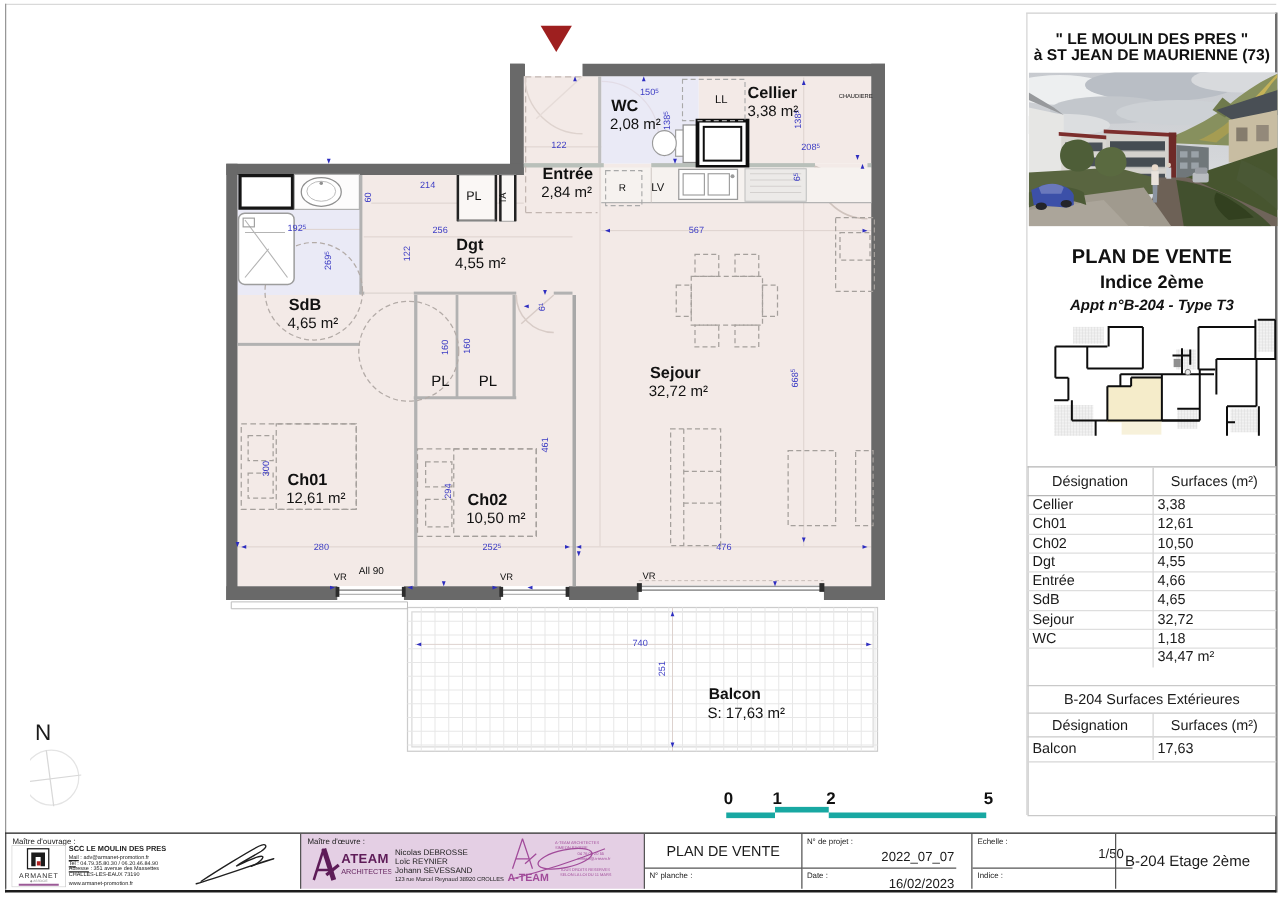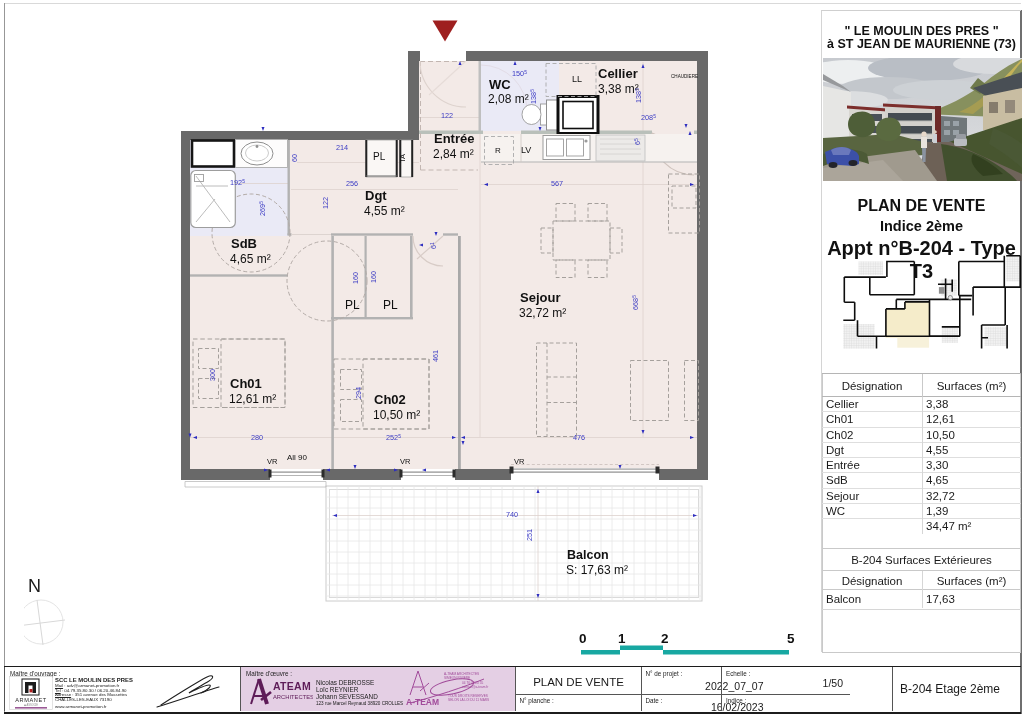--- a/index.html
+++ b/index.html
@@ -462,21 +462,21 @@
 <circle cx="101" cy="76" r="2.6" fill="#e8d9ca"></circle>
 <path d="M98,79 L104,79 L104,90 L98,90 Z" fill="#e9e3dc"></path>
 <path d="M99,90 L103,90 L102.5,104 L99.5,104 Z" fill="#8a93a0"></path>
 <circle cx="112" cy="74" r="1.8" fill="#ddd0c2"></circle>
 <path d="M110,76 L114,76 L114,85 L110,85 Z" fill="#ccd0d6"></path>
 </svg>
 
 <div class="abs" style="left:0;top:186px;width:199px;text-align:center;font-weight:bold;color:#111;">
 <div style="font-size:16px;">PLAN DE VENTE</div>
 <div style="font-size:14.5px;margin-top:3px;">Indice 2ème</div>
-<div style="font-size:20px;margin-top:3px;">Appt n°B-204 - Type T3</div>
+<div style="font-size:12px;margin-top:3px;font-style:italic;">Appt n°B-204 - Type T3</div>
 </div>
 
 <svg class="abs" style="left:10px;top:243px" width="189" height="100" viewBox="0 0 189 100" xmlns="http://www.w3.org/2000/svg">
 <defs>
 <pattern id="hatch" width="2.4" height="2.4" patternUnits="userSpaceOnUse">
 <rect width="2.4" height="2.4" fill="#f2f2f2"></rect>
 <path d="M0,0H2.4M0,0V2.4" stroke="#cfcfcf" stroke-width="0.5"></path>
 </pattern>
 </defs>
 
@@ -515,24 +515,24 @@
 <div class="abs" style="left:0;top:5px;width:100px;text-align:center;">Désignation</div>
 <div class="abs" style="left:100px;top:5px;width:99px;text-align:center;">Surfaces (m²)</div>
 </div>
 
 <div class="abs" style="left:0;top:34px;width:199px;">
 <div class="abs" style="left:100px;top:0px;width:1px;height:137px;background:#d6d6d6;"></div>
 <div style="height:15.3px;border-bottom:1px solid #dedede;box-sizing:border-box;padding-left:4px;">Cellier<span style="position:absolute;left:104px;text-align:center;">3,38</span></div>
 <div style="height:15.3px;border-bottom:1px solid #dedede;box-sizing:border-box;padding-left:4px;">Ch01<span style="position:absolute;left:104px;">12,61</span></div>
 <div style="height:15.3px;border-bottom:1px solid #dedede;box-sizing:border-box;padding-left:4px;">Ch02<span style="position:absolute;left:104px;">10,50</span></div>
 <div style="height:15.3px;border-bottom:1px solid #dedede;box-sizing:border-box;padding-left:4px;">Dgt<span style="position:absolute;left:104px;">4,55</span></div>
-<div style="height:15.3px;border-bottom:1px solid #dedede;box-sizing:border-box;padding-left:4px;">Entrée<span style="position:absolute;left:104px;">3,30</span></div>
+<div style="height:15.3px;border-bottom:1px solid #dedede;box-sizing:border-box;padding-left:4px;">Entrée<span style="position:absolute;left:104px;">4,66</span></div>
 <div style="height:15.3px;border-bottom:1px solid #dedede;box-sizing:border-box;padding-left:4px;">SdB<span style="position:absolute;left:104px;">4,65</span></div>
 <div style="height:15.3px;border-bottom:1px solid #dedede;box-sizing:border-box;padding-left:4px;">Sejour<span style="position:absolute;left:104px;">32,72</span></div>
-<div style="height:15.3px;border-bottom:1px solid #dedede;box-sizing:border-box;padding-left:4px;">WC<span style="position:absolute;left:104px;">1,39</span></div>
+<div style="height:15.3px;border-bottom:1px solid #dedede;box-sizing:border-box;padding-left:4px;">WC<span style="position:absolute;left:104px;">1,18</span></div>
 <div style="height:15.3px;box-sizing:border-box;padding-left:4px;">
             <span style="position:absolute;left:104px;">34,47 m²</span>
           </div>
 </div>
 
 <div class="abs" style="left:0;top:184.5px;width:199px;border-top:1px solid #c9c9c9;">
 <div style="text-align:center;padding-top:4px;">B-204 Surfaces Extérieures</div>
 </div>
 
 <div class="abs" style="left:0;top:207px;width:199px;height:20px;border-top:1px solid #c9c9c9;border-bottom:1px solid #c9c9c9;box-sizing:border-box;">
@@ -628,21 +628,21 @@
 </div>
 
 <div class="abs" style="left:636.5px;top:0;width:123px;height:44px;border-left:1px solid #555;">
 <div class="abs" style="left:4px;top:3px;font-size:6.3px;color:#222;">N° de projet :</div>
 <div class="abs" style="left:0;top:13px;width:122px;text-align:right;font-size:10.5px;color:#1a1a1a;">2022_07_07</div>
 <div class="abs" style="left:0;top:27px;width:123px;height:1px;background:#555;"></div>
 <div class="abs" style="left:4px;top:30px;font-size:6.3px;color:#222;">Date :</div>
 <div class="abs" style="left:0;top:34px;width:122px;text-align:right;font-size:10.5px;color:#1a1a1a;">16/02/2023</div>
 </div>
 
-<div class="abs" style="left:717px;top:0;width:128px;height:44px;border-left:1px solid #555;">
+<div class="abs" style="left:773px;top:0;width:128px;height:44px;border-left:1px solid #555;">
 <div class="abs" style="left:4px;top:3px;font-size:6.3px;color:#222;">Echelle :</div>
 <div class="abs" style="left:0;top:10px;width:121px;text-align:right;font-size:10.5px;color:#1a1a1a;">1/50</div>
 <div class="abs" style="left:0;top:27px;width:128px;height:1px;background:#555;"></div>
 <div class="abs" style="left:4px;top:30px;font-size:6.3px;color:#222;">Indice :</div>
 </div>
 
 <div class="abs" style="left:887.5px;top:0;width:129.5px;height:44px;border-left:1px solid #555;">
 <div class="abs" style="left:0;top:15px;width:115px;text-align:center;font-size:12px;color:#1a1a1a;">B-204 Etage 2ème</div>
 </div>
 </div>

